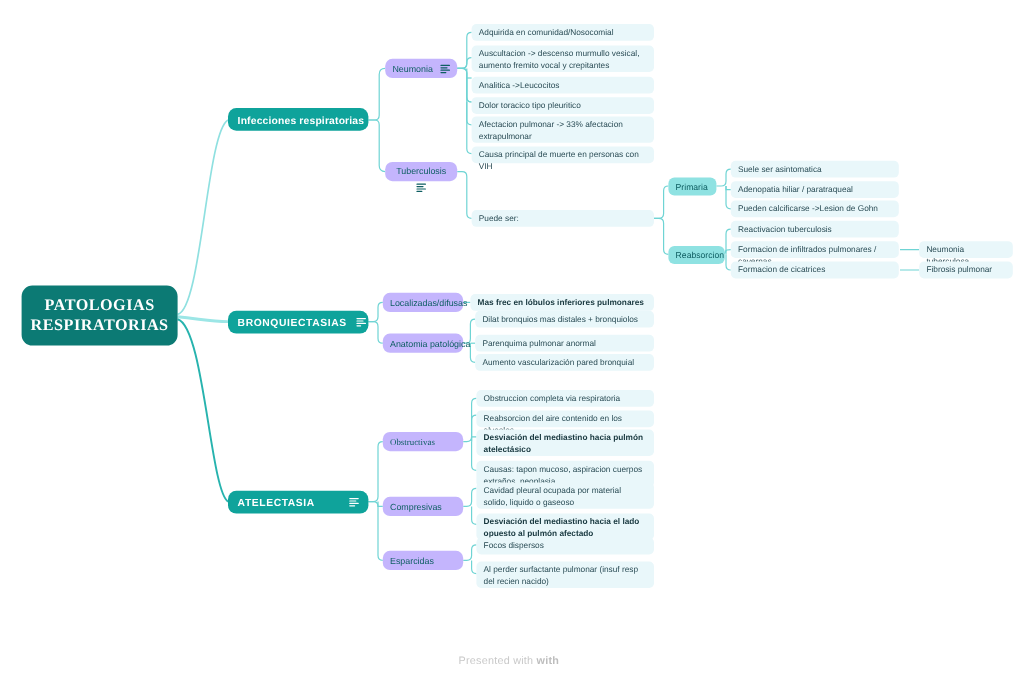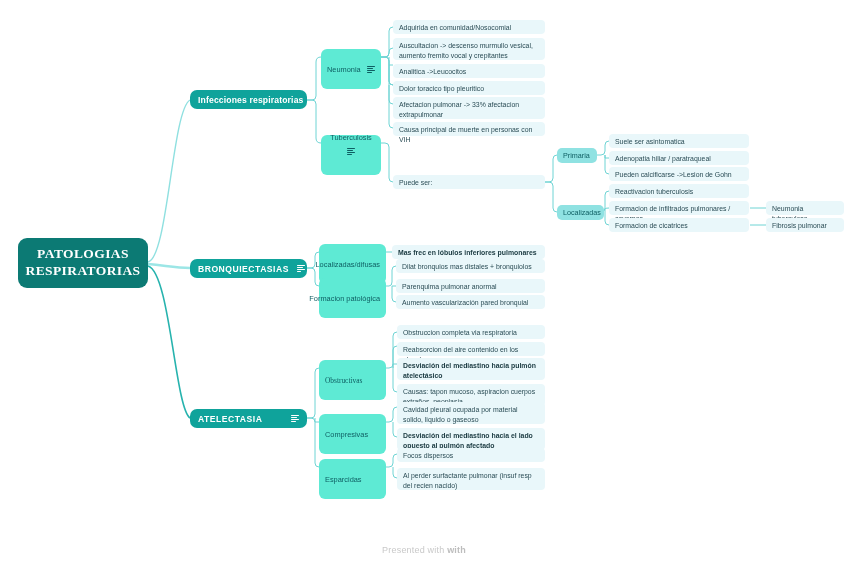--- a/index.html
+++ b/index.html
@@ -40,27 +40,27 @@
     font-weight:700;
     letter-spacing:.15px;
     padding:4px 8px;
     justify-content:space-between;
     gap:8px;
   }
   .lvl1.cap{letter-spacing:.5px;}
 
   
   .lvl2{
-    background:#5eead4;
+    background:#c4b5fd;
     color:#0E5E62;
     border-radius:6px;
     font-size:7.4px;
     font-weight:400;
-    padding:20px 6px;
-    justify-content:flex-end;
+    padding:3px 6px;
+    justify-content:flex-start;
     gap:6px;
   }
 
   
   .lvl3{
     background:#8FE2E2;
     color:#0E5E62;
     border-radius:5px;
     font-size:7.2px;
     padding:3px 6px;
@@ -208,21 +208,21 @@
   <div class="node leaf" style="left:393px;top:175px;width:152px;height:14px;">Puede ser:</div>
 
   <div class="node lvl3" style="left:557px;top:148px;width:40px;height:15px;">
     <span class="label">Primaria</span>
   </div>
   <div class="node leaf" style="left:609px;top:134px;width:140px;height:14px;">Suele ser asintomatica</div>
   <div class="node leaf" style="left:609px;top:151px;width:140px;height:14px;">Adenopatia hiliar / paratraqueal</div>
   <div class="node leaf" style="left:609px;top:167px;width:140px;height:14px;">Pueden calcificarse -&gt;Lesion de Gohn</div>
 
   <div class="node lvl3" style="left:557px;top:205px;width:47px;height:15px;">
-    <span class="label">Localizadas</span>
+    <span class="label">Reabsorcion</span>
   </div>
   <div class="node leaf" style="left:609px;top:184px;width:140px;height:14px;">Reactivacion tuberculosis</div>
   <div class="node leaf" style="left:609px;top:201px;width:140px;height:14px;">Formacion de infiltrados pulmonares / cavernas</div>
   <div class="node leaf" style="left:609px;top:218px;width:140px;height:14px;">Formacion de cicatrices</div>
 
   <div class="node leaf" style="left:766px;top:201px;width:78px;height:14px;">Neumonia tuberculosa</div>
   <div class="node leaf" style="left:766px;top:218px;width:78px;height:14px;">Fibrosis pulmonar</div>
 
   <div class="node lvl1 cap" style="left:190px;top:259px;width:117px;height:19px;">
     <span class="label">BRONQUIECTASIAS</span>
@@ -233,21 +233,21 @@
         <i></i>
       </span>
   </div>
 
   <div class="node lvl2" style="left:319px;top:244px;width:67px;height:16px;">
     <span class="label">Localizadas/difusas</span>
   </div>
   <div class="node leaf bold" style="left:392px;top:245px;width:153px;height:14px;">Mas frec en lóbulos inferiores pulmonares</div>
 
   <div class="node lvl2" style="left:319px;top:278px;width:67px;height:16px;">
-    <span class="label">Formacion patológica</span>
+    <span class="label">Anatomia patológica</span>
   </div>
   <div class="node leaf" style="left:396px;top:259px;width:149px;height:14px;">Dilat bronquios mas distales + bronquiolos</div>
   <div class="node leaf" style="left:396px;top:279px;width:149px;height:14px;">Parenquima pulmonar anormal</div>
   <div class="node leaf" style="left:396px;top:295px;width:149px;height:14px;">Aumento vascularización pared bronquial</div>
 
   <div class="node lvl1 cap" style="left:190px;top:409px;width:117px;height:19px;">
     <span class="label">ATELECTASIA</span>
     <span class="note-icon">
         <i></i>
         <i></i>

